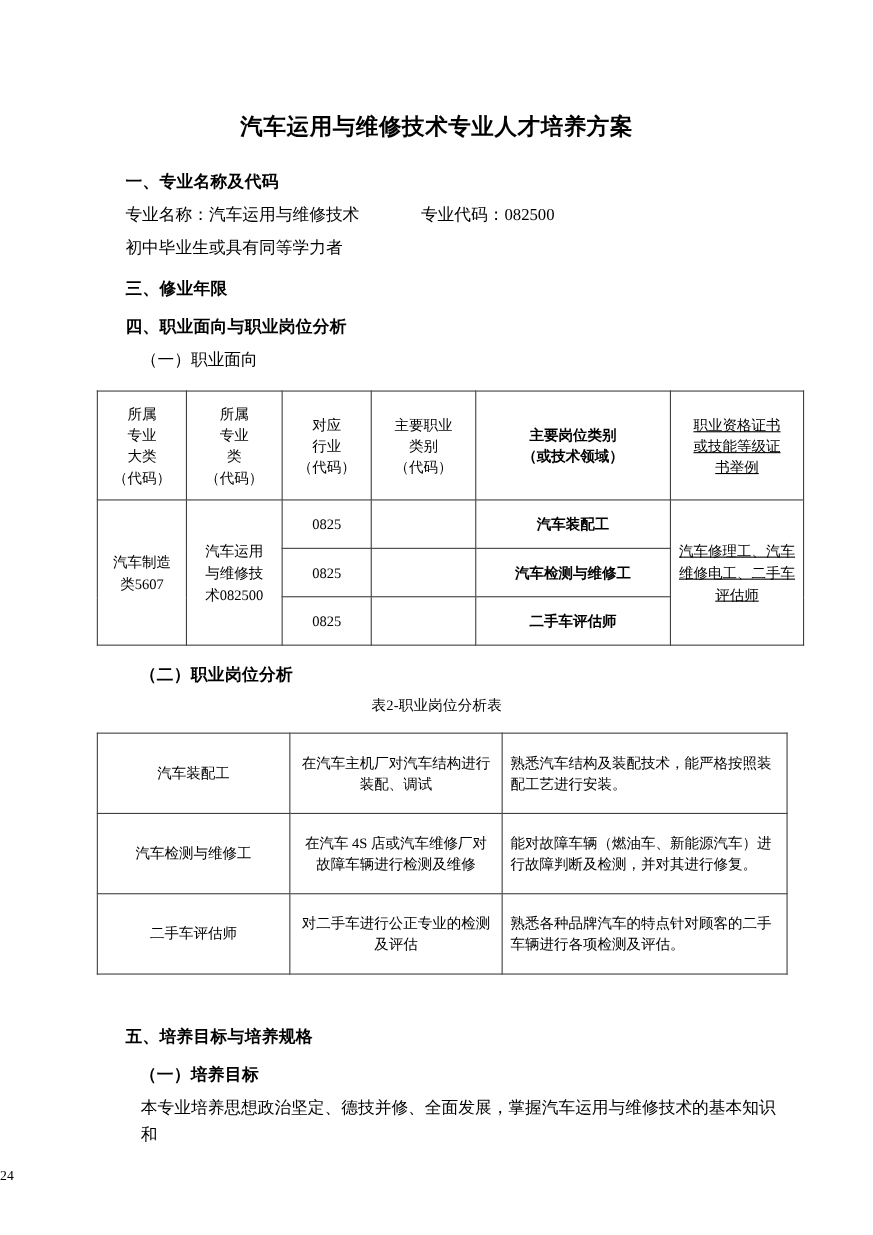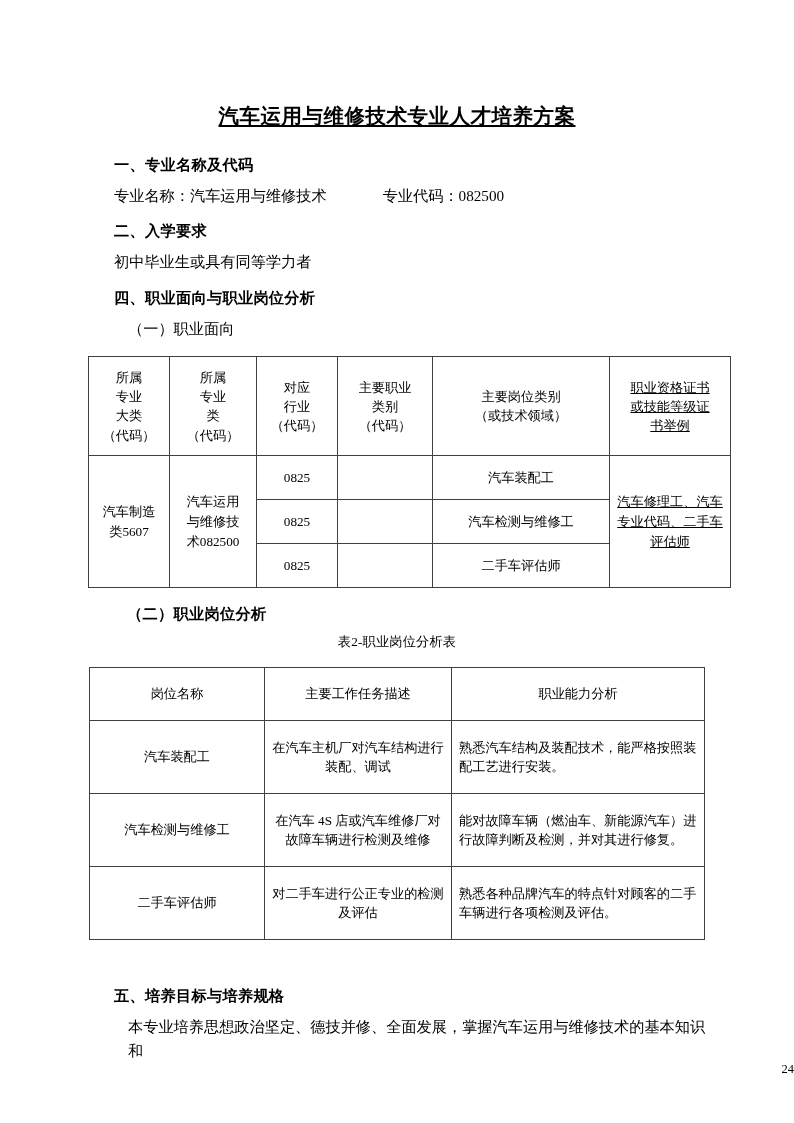--- a/index.html
+++ b/index.html
@@ -23,21 +23,20 @@
     box-sizing: border-box;
     padding: 88px 88px 40px 88px;
   }
   .doc-title {
     text-align: center;
     font-size: 20.5px;
     font-weight: bold;
     letter-spacing: 0.5px;
     margin: 14px 0 24px 0;
     line-height: 1.4;
-    text-decoration: underline;
   }
   .h2 {
     font-size: 15.2px;
     font-weight: bold;
     margin: 14px 0 8px 26px;
     letter-spacing: 0.3px;
   }
   .h3 {
     font-size: 15.2px;
     font-weight: bold;
@@ -79,57 +78,57 @@
     line-height: 1.5;
     word-break: break-all;
   }
   .t1 td { text-align: center; }
   .t1 .hdr td { height: 92px; line-height: 1.45; }
   .t1 .bodyrow td { height: 37px; }
   .t1 .c1 { width: 72px; }
   .t1 .c2 { width: 78px; }
   .t1 .c3 { width: 72px; }
   .t1 .c4 { width: 86px; }
-  .t1 .c5 { width: 168px; }
+  .t1 .c5 { width: 168px; font-weight: bold; }
   .t1 .c6 { width: 112px; text-decoration: underline; }
 
   .t2 .c1 { width: 166px; }
   .t2 .c2 { width: 178px; }
   .t2 .c3 { width: 244px; }
   .t2 .hdr td { text-align:center; height: 46px; }
   .t2 .namecell { text-align: center; }
   .t2 .taskcell { text-align: center; padding: 8px 7px; }
   .t2 .abilcell { text-align: left; padding: 8px 7px; }
   .t2 .bodyrow td { height: 56px; }
 
   .page-number {
     position: absolute;
     left: 0;
     right: 0;
     bottom: 46px;
-    text-align: right;
+    text-align: left;
     font-size: 12.5px;
   }
   .empty-cell { }
 </style>
 </head>
 <body>
 
 <div class="page">
 
   <div class="doc-title">汽车运用与维修技术专业人才培养方案</div>
 
   <div class="h2">一、专业名称及代码</div>
   <div class="para">
     <span>专业名称：汽车运用与维修技术</span><span class="gap-2"></span><span>专业代码：082500</span>
   </div>
 
-  <div class="h2">二、入学要求</div>
   <div class="para">初中毕业生或具有同等学力者</div>
 
+  <div class="h2">三、修业年限</div>
 
   <div class="h2">四、职业面向与职业岗位分析</div>
   <div class="para-indent">（一）职业面向</div>
 
   <table class="doc-table t1">
     <tbody>
         <tr class="hdr">
       <td class="c1">
         <div>所属</div>
         <div>专业</div>
@@ -170,21 +169,21 @@
       <td class="c2" rowspan="3">
         <div>汽车运用</div>
         <div>与维修技</div>
         <div>术082500</div>
       </td>
       <td class="c3">0825</td>
       <td class="c4 empty-cell"></td>
       <td class="c5">汽车装配工</td>
       <td class="c6" rowspan="3">
         <div>汽车修理工、汽车</div>
-        <div>专业代码、二手车</div>
+        <div>维修电工、二手车</div>
         <div>评估师</div>
       </td>
     </tr>
     <tr class="bodyrow">
       <td class="c3">0825</td>
       <td class="c4 empty-cell"></td>
       <td class="c5">汽车检测与维修工</td>
     </tr>
     <tr class="bodyrow">
       <td class="c3">0825</td>
@@ -192,41 +191,37 @@
       <td class="c5">二手车评估师</td>
     </tr>
   </tbody>
     </table>
 
   <div class="h3">（二）职业岗位分析</div>
 
   <div class="table-caption">表2-职业岗位分析表</div>
   <table class="doc-table t2">
     <tbody>
-        <tr class="hdr">
-      <td class="c1">岗位名称</td>
-      <td class="c2">主要工作任务描述</td>
-      <td class="c3">职业能力分析</td>
-    </tr>
     <tr class="bodyrow">
       <td class="c1 namecell">汽车装配工</td>
       <td class="c2 taskcell">在汽车主机厂对汽车结构进行装配、调试</td>
       <td class="c3 abilcell">熟悉汽车结构及装配技术，能严格按照装配工艺进行安装。</td>
     </tr>
     <tr class="bodyrow">
       <td class="c1 namecell">汽车检测与维修工</td>
       <td class="c2 taskcell">在汽车 4S 店或汽车维修厂对故障车辆进行检测及维修</td>
       <td class="c3 abilcell">能对故障车辆（燃油车、新能源汽车）进行故障判断及检测，并对其进行修复。</td>
     </tr>
     <tr class="bodyrow">
       <td class="c1 namecell">二手车评估师</td>
       <td class="c2 taskcell">对二手车进行公正专业的检测及评估</td>
       <td class="c3 abilcell">熟悉各种品牌汽车的特点针对顾客的二手车辆进行各项检测及评估。</td>
     </tr>
   </tbody>
     </table>
 
   <div class="spacer-lg"></div>
   <div class="h2">五、培养目标与培养规格</div>
+  <div class="h3">（一）培养目标</div>
   <div class="para-indent">本专业培养思想政治坚定、德技并修、全面发展，掌握汽车运用与维修技术的基本知识和</div>
 
   <div class="page-number">24</div>
 </div>
 
 </body></html>

